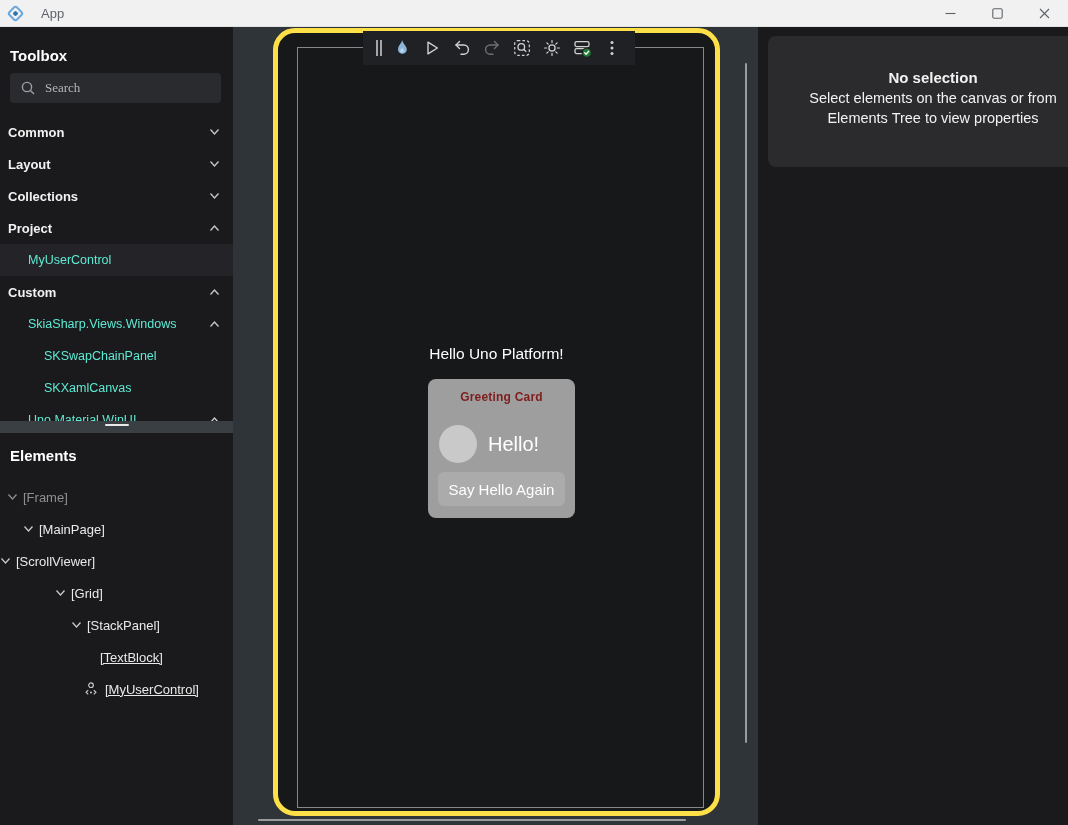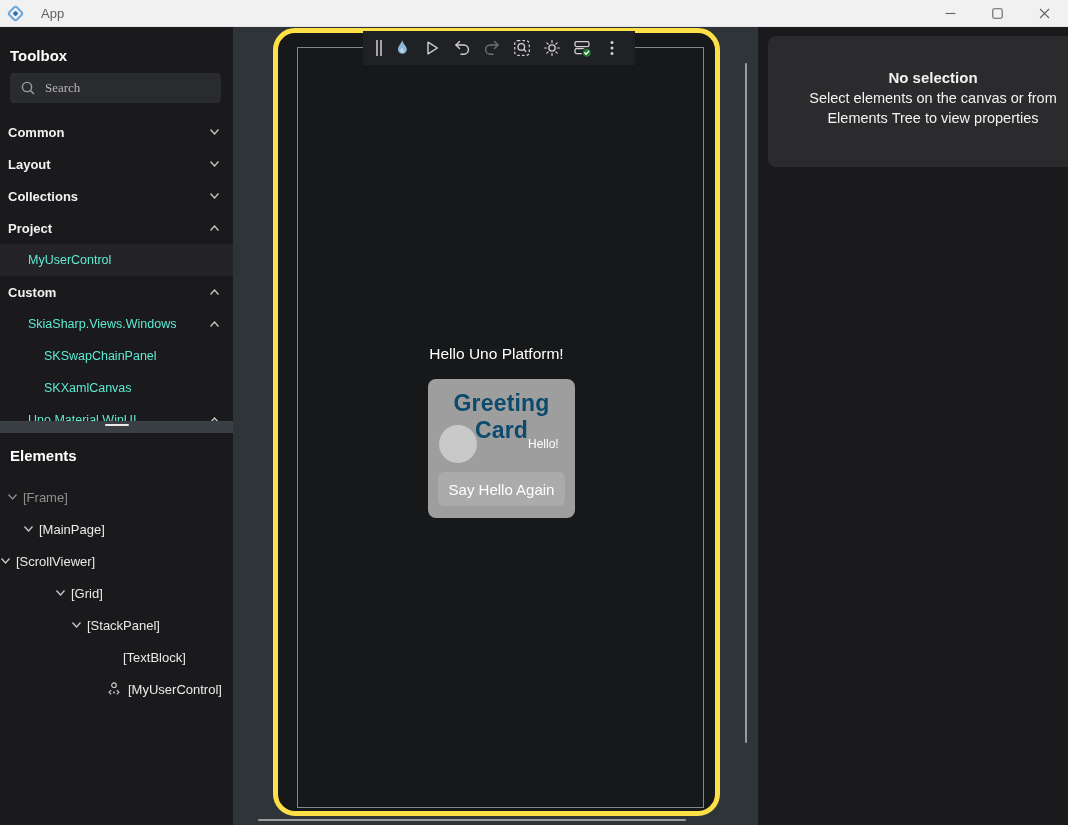--- a/index.html
+++ b/index.html
@@ -48,44 +48,44 @@
   .splitter {
     position:absolute; top:394px; left:0; right:0; height:12px;
     background:#3a3f43; z-index:3;
   }
   .splitter .grip { width:24px; height:2px; background:#e9e9e9; margin:3px auto 0; border-radius:1px; }
   .elements-title { top:420px; }
   .el-tree { position:absolute; top:454px; left:0; right:0; }
   .el-row { height:32px; display:flex; align-items:center; gap:5px; color:#e9e9e9; font-size:13px; }
   .el-row.dim { color:#8f8f8f; }
   .pd0{padding-left:7px;} .pd1{padding-left:23px;} .pd2{}
-  .pd3{padding-left:55px;} .pd4{padding-left:71px;} .pd5{padding-left:107px;}
+  .pd3{padding-left:55px;} .pd4{padding-left:71px;} .pd5{padding-left:84px;text-decoration:underline;}
   .chev-spacer { width:11px; flex:none; }
   
   .canvas-area { position:absolute; top:27px; left:233px; width:525px; bottom:0; background:#2f3439; }
   .device-frame {
     position:absolute; left:40px; top:1px; width:447px; height:788px;
     background:#17181a; border:5px solid #fde047; border-radius:22px;
   }
   .inner-border { position:absolute; left:19px; top:14px; width:407px; height:761px; border:1px solid #84878a; }
   .floating-toolbar {
     position:absolute; left:130px; top:4px; height:34px; background:#202124;
     display:flex; align-items:center; padding:0 8px; z-index:5;
   }
   .tbar-btn { width:30px; height:34px; display:flex; align-items:center; justify-content:center; }
   .tbar-handle { width:16px; height:34px; display:flex; align-items:center; justify-content:center; }
   .hello-text { position:absolute; top:312px; left:0; width:100%; text-align:center; color:#ffffff; font-size:15.5px; }
   .greeting-card {
     position:absolute; left:150px; top:346px; width:147px; height:139px;
     background:#9e9e9e; border-radius:8px;
   }
-  .gc-title { margin-top:11px; text-align:center; color:#0c4a6e; font-weight:bold; font-size:23px; letter-spacing:0.2px; }
+  .gc-title { margin-top:11px; text-align:center; color:#7f1d1d; font-weight:bold; font-size:12px; letter-spacing:0.2px; }
   .gc-row { position:absolute; left:11px; top:46px; display:flex; align-items:center; gap:11px; }
   .gc-avatar { width:38px; height:38px; border-radius:50%; background:#c9c9c9; }
-  .gc-greeting { color:#ffffff; font-size:12px;margin-left:40px; }
+  .gc-greeting { color:#ffffff; font-size:20px; }
   .gc-button {
     position:absolute; left:10px; top:93px; width:127px; height:34px;
     background:#ababab; border:none; border-radius:6px;
     color:#ffffff; font-size:15px; font-family:inherit;
     display:flex; align-items:center; justify-content:center; cursor:default;
   }
   .v-scroll { position:absolute; left:512px; top:36px; width:2px; height:680px; background:#9b9b9b; border-radius:1px; }
   .h-scroll { position:absolute; left:25px; top:792px; width:428px; height:2px; background:#9b9b9b; border-radius:1px; }
   
   .right-panel { position:absolute; top:27px; left:758px; right:0; bottom:0; background:#1a1a1c; overflow:hidden; }

